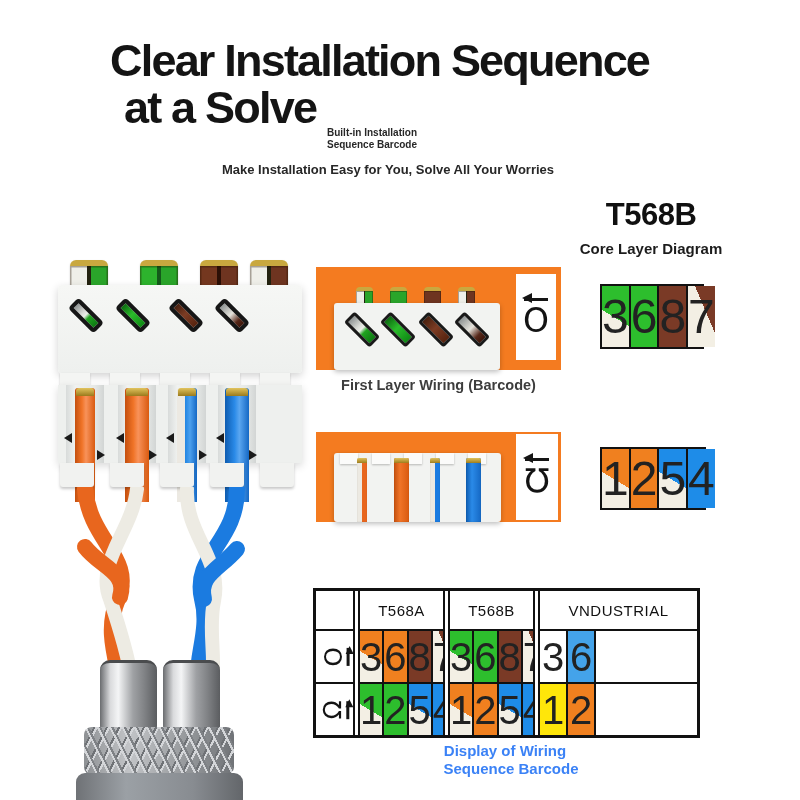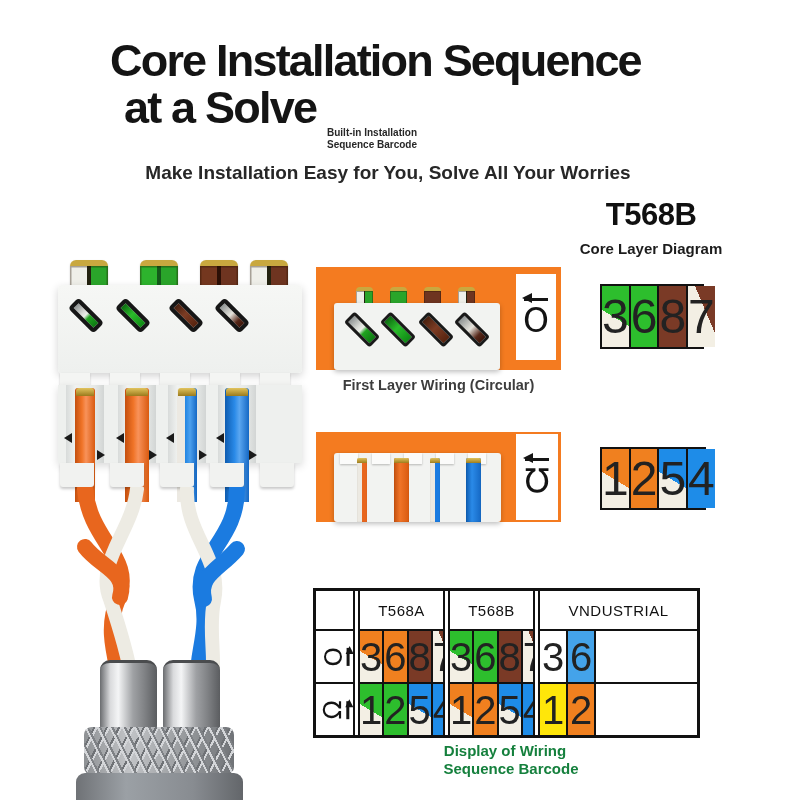--- a/index.html
+++ b/index.html
@@ -6,21 +6,21 @@
   .canvas{position:relative;width:800px;height:800px;background:#fff;overflow:hidden;
           font-family:"Liberation Sans",sans-serif;color:#161616;}
 
   
   .title{position:absolute;left:110px;top:38px;font-weight:bold;font-size:45px;
          line-height:1.04;letter-spacing:-1.8px;color:#141414;white-space:nowrap;}
   .title .l2{padding-left:14px;}
   .subtitle{position:absolute;left:0;top:127px;width:744px;text-align:center;
             font-weight:bold;font-size:10px;line-height:1.15;color:#272727;}
   .tagline{position:absolute;left:0;top:162px;width:776px;text-align:center;
-           font-weight:bold;font-size:19px;color:#272727;}
+           font-weight:bold;font-size:13px;color:#272727;}
 
   
   .std{position:absolute;left:565px;top:197px;width:172px;text-align:center;}
   .std .name{font-size:31px;font-weight:bold;color:#101010;letter-spacing:-0.5px;}
   .std .cap{font-size:15px;font-weight:bold;margin-top:7px;color:#1c1c1c;}
 
   
   .wstrip{position:absolute;display:flex;border:2.5px solid #121212;background:#fff;}
   #diagram1{left:600px;top:284px;width:100px;height:61px;}
   #diagram2{left:600px;top:447px;width:102px;height:59px;}
@@ -85,21 +85,21 @@
   .vndcol .rcell .wcell{flex:none;width:26px;}
   .vndcol .rcell .wcell:last-child{border-right:2px solid #111;}
   .scell{height:51px;border-bottom:2px solid #111;display:flex;align-items:center;justify-content:center;}
   .symcol .scell:last-child{border-bottom:none;}
   .scell .rotpanel{display:flex;flex-direction:column;align-items:center;gap:2px;
                    transform:rotate(90deg);}
   .scell .rotpanel .arrow-shape{width:18px;height:2.5px;}
   .scell .rotpanel .arrow-shape::before{border-top-width:4.5px;border-bottom-width:4.5px;border-right-width:8px;top:-4px;}
   .scell .rotpanel .sym{font-size:25px;}
   .tcaption{position:absolute;left:395px;top:742px;width:220px;text-align:center;
-            font-weight:bold;font-size:15px;color:#15803d;line-height:1.2;}
+            font-weight:bold;font-size:15px;color:#3b82f6;line-height:1.2;}
   .tcaption .l2{padding-left:12px;}
 
   
   .product{position:absolute;left:0;top:255px;width:312px;height:545px;}
   .tip{position:absolute;top:5px;width:38px;height:26px;border-radius:6px;
        border-top:6px solid #c9a83f;box-shadow:inset 0 0 0 1.5px rgba(35,18,0,.35),0 1px 2px rgba(0,0,0,.2);}
   .ublock{position:absolute;left:58px;top:30px;width:244px;height:88px;background:
           linear-gradient(180deg,#f6f7f5,#eef0ee);border-radius:4px;
           box-shadow:0 3px 8px rgba(0,0,0,.18);}
   .bigslot{position:absolute;width:36px;height:15px;border:4px solid #161616;border-radius:4px;
@@ -131,21 +131,21 @@
   .jacket{position:absolute;left:76px;top:518px;width:167px;height:27px;
         background:linear-gradient(90deg,#6f7276,#9ba0a5 30%,#888c91 70%,#63666a);
         border-radius:9px 9px 0 0;}
 </style>
 </head>
 <body>
 
 <div class="canvas">
 
   <div class="title">
-    <div>Core Installation Sequence</div>
+    <div>Clear Installation Sequence</div>
     <div class="l2">at a Solve</div>
   </div>
   <div class="subtitle">
     <div>Built-in Installation</div>
     <div>Sequence Barcode</div>
   </div>
   <div class="tagline">Make Installation Easy for You, Solve All Your Worries</div>
 
   <div class="std">
     <div class="name">T568B</div>
@@ -189,21 +189,21 @@
     <div class="miniblock"></div>
     <div class="slot" style="left:28px;top:55px;background:linear-gradient(90deg,#8f9494,#d9dbd6 35%,#eceee9 48%,#20a320 62%,#0d7a12)"></div>
     <div class="slot" style="left:64px;top:55px;background:linear-gradient(90deg,#0c6b10,#2bbb2b 45%,#0e8a14)"></div>
     <div class="slot" style="left:102px;top:55px;background:linear-gradient(90deg,#48200f,#7c3c24 45%,#56230f)"></div>
     <div class="slot" style="left:138px;top:55px;background:linear-gradient(90deg,#8f9494,#e5e3dc 45%,#57281a 78%,#3c150a)"></div>
     <div class="sympanel">
       <div class="arrow-shape"></div>
       <div class="sym">O</div>
     </div>
   </div>
-  <div id="label1" class="steplabel">First Layer Wiring (Circular)</div>
+  <div id="label1" class="steplabel">First Layer Wiring (Barcode)</div>
 
   <div id="panel2" class="panel" style="background: rgb(244, 123, 32);">
     <div class="miniblock"></div>
     <div class="mtab" style="left:24px"></div>
     <div class="mtab" style="left:56px"></div>
     <div class="mtab" style="left:88px"></div>
     <div class="mtab" style="left:120px"></div>
     <div class="mtab" style="left:152px"></div>
     <div class="mwire" style="left:41px;width:10px;background:linear-gradient(90deg,#ece9e2 45%,#e8661e 45%)"></div>
     <div class="mwire" style="left:78px;width:15px;background:linear-gradient(90deg,#c44f0e,#f07428 40%,#d95a10)"></div>

